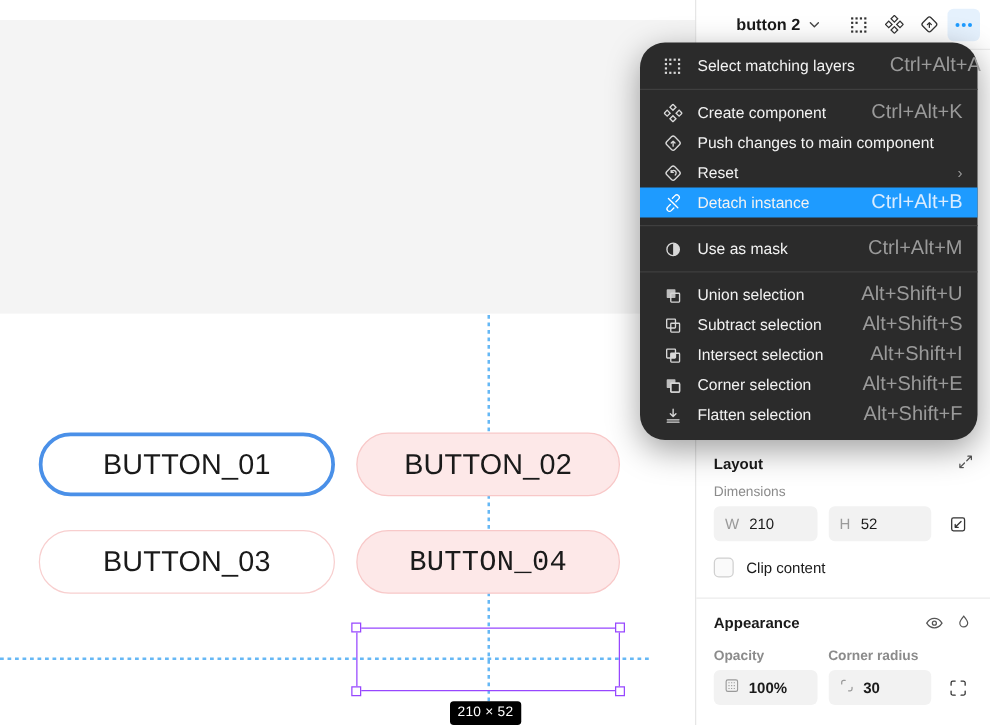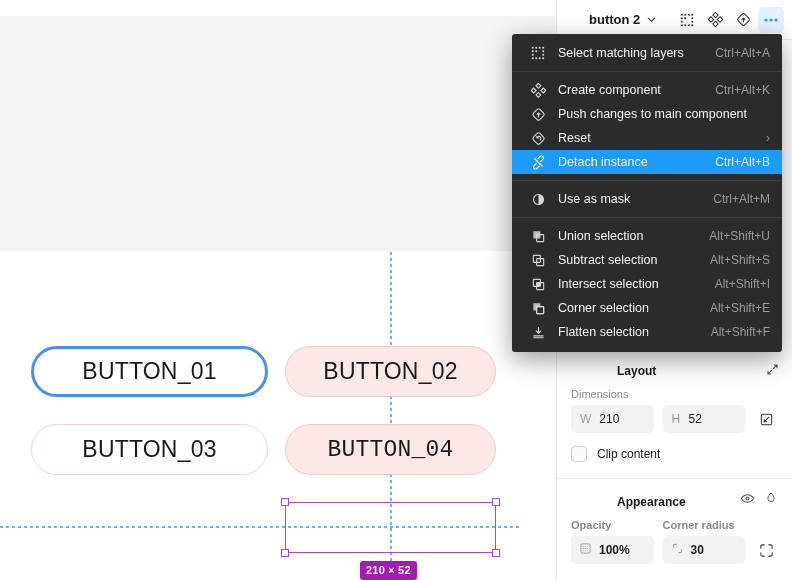--- a/index.html
+++ b/index.html
@@ -74,22 +74,22 @@
     position: absolute; width: 8px; height: 8px;
     background: #ffffff; border: 1.5px solid #9747ff;
   }
   .sh-tl { left: -5px; top: -5px; }
   .sh-tr { right: -5px; top: -5px; }
   .sh-bl { left: -5px; bottom: -5px; }
   .sh-br { right: -5px; bottom: -5px; }
 
   .size-badge {
     position: absolute; left: 360px; top: 545px;
-    background: #a21caf; color: #ffffff;
-    font-size: 11px; font-weight: bold;
+    background: #000000; color: #ffffff;
+    font-size: 11px; font-weight: normal;
     padding: 3px 6px 4px; border-radius: 3px;
     letter-spacing: 0.2px;
   }
 
   
   .right-panel {
     position: absolute; right: 0; top: 0; width: 236px; height: 580px;
     background: #ffffff; border-left: 1px solid #e6e6e6;
   }
   .panel-header {
@@ -108,24 +108,23 @@
   .hdr-icons { margin-left: auto; display: flex; align-items: center; gap: 2px; }
   .hdr-icon {
     width: 26px; height: 26px; border-radius: 5px;
     display: flex; align-items: center; justify-content: center;
     color: #333; cursor: pointer;
   }
   .hdr-icon.active { background: #e5f1fd; }
 
   .panel-section { padding: 12px 14px 10px; }
   .section-head {
-    display: flex; align-items: flex-end;
+    display: flex; align-items: flex-start;
     font-size: 12px; font-weight: bold; color: #1a1a1a;
     margin-bottom: 10px;
-    margin-left: 46px;
   }
   .section-head .sec-icons { margin-left: auto; display: flex; gap: 9px; color: #555; }
   .divider { height: 1px; background: #ececec; margin: 0 0px; }
 
   .field-label { font-size: 11px; color: #8b8b8b; margin-bottom: 5px; }
   .row { display: flex; align-items: center; gap: 9px; }
   .input-box {
     flex: 1; height: 28px; background: #f2f2f2; border-radius: 5px;
     display: flex; align-items: center; padding: 0 9px; gap: 8px;
     font-size: 12px; color: #1a1a1a; cursor: text;
@@ -140,39 +139,39 @@
     width: 16px; height: 16px; border: 1px solid #d0d0d0;
     border-radius: 4px; background: #fafafa; cursor: pointer;
   }
   .checkbox-label { font-size: 12px; color: #1a1a1a; }
   .two-col { display: flex; gap: 9px; align-items: flex-end; font-weight: bold; }
   .col { flex: 1; }
 
   
   .ctx-menu {
     position: absolute; left: 512px; top: 34px; width: 270px;
-    background: #2b2b2b; border-radius: 3px;
+    background: #2b2b2b; border-radius: 20px;
     padding: 7px 0 8px;
     box-shadow: 0 8px 26px rgba(0,0,0,0.38);
     z-index: 50;
   }
   .ctx-item {
     display: flex; align-items: center; height: 24px;
     padding: 0 12px 0 18px; gap: 12px; cursor: pointer;
     color: #f2f2f2; font-size: 12.5px; white-space: nowrap;
   }
   .ctx-item.selected { background: #1e9bff; }
   .ctx-icon {
     width: 16px; height: 16px; display: flex;
     align-items: center; justify-content: center;
     color: #d8d8d8; flex: none;
   }
   .ctx-item.selected .ctx-icon { color: #ffffff; }
   .ctx-label { flex: 1; }
-  .ctx-shortcut { color: #9a9a9a; font-size: 12px; margin-left: 16px; }
+  .ctx-shortcut { color: #9a9a9a; font-size: 16px; margin-left: 16px; }
   .ctx-item.selected .ctx-shortcut { color: #d9ecff; }
   .ctx-sub { color: #9a9a9a; font-size: 12px; }
   .ctx-sep { height: 1px; background: #3f3f3f; margin: 6px 0; }
 </style>
 </head>
 <body>
 
 <div id="app">
 
   <div class="canvas">

